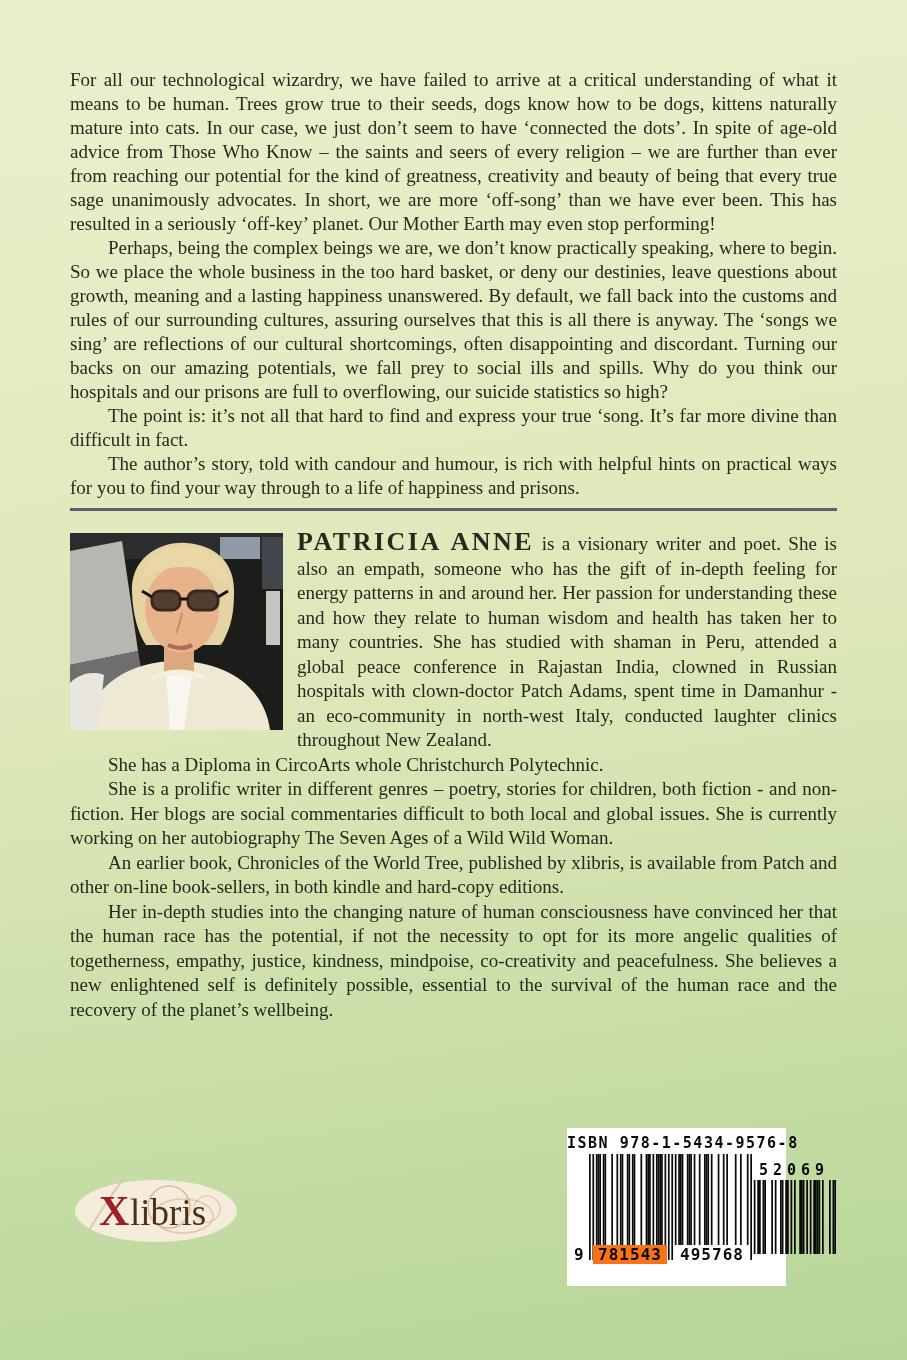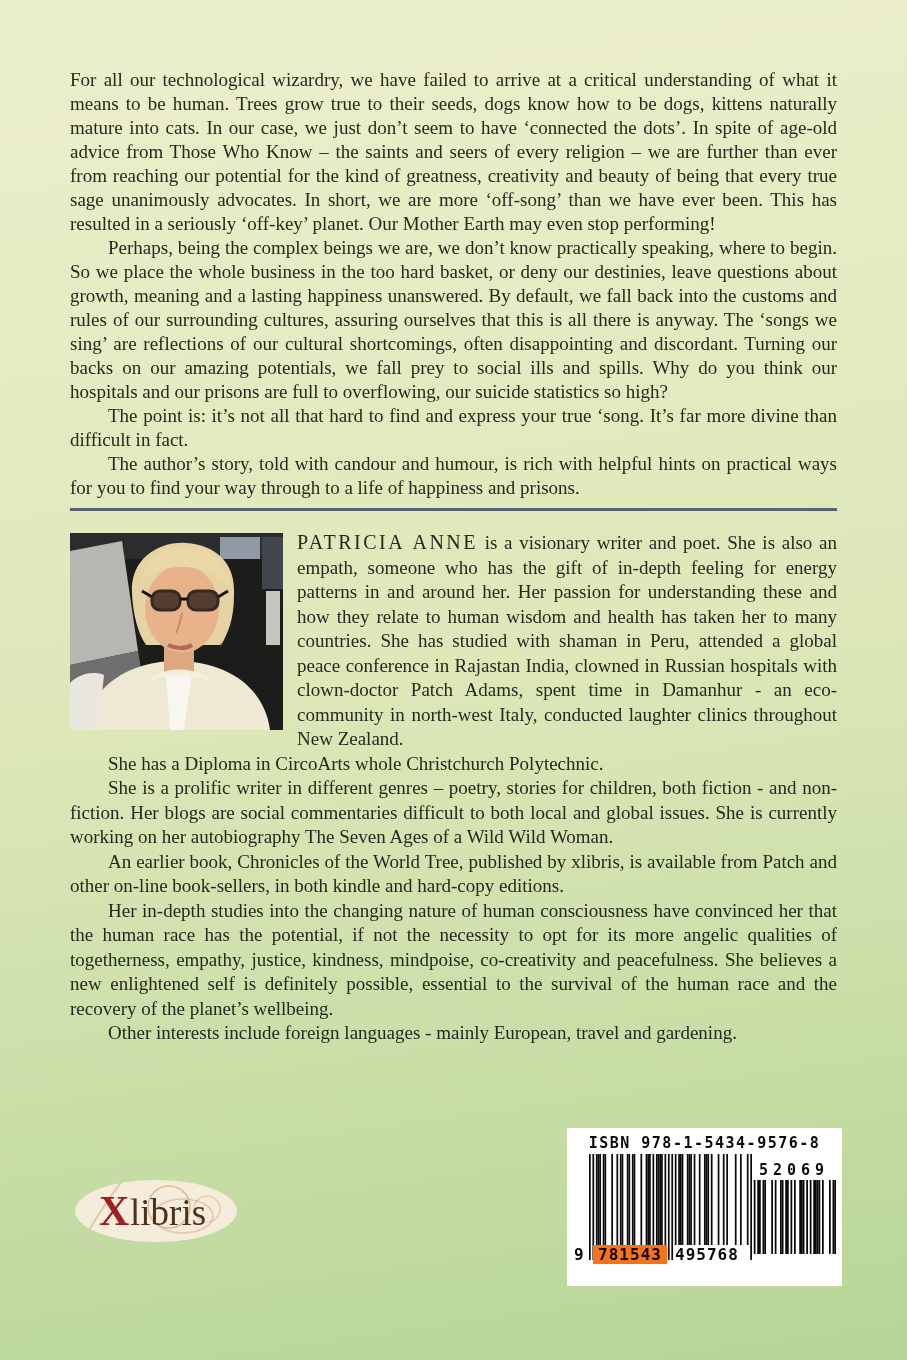--- a/index.html
+++ b/index.html
@@ -23,42 +23,42 @@
   }
   .author-section{
     position:absolute;top:530px;left:70px;width:767px;
     font-size:19px;line-height:24.5px;text-align:justify;
   }
   .author-section p{margin:0;}
   .photo{
     float:left;width:213px;height:197px;margin:3px 14px 5px 0;
     display:block;
   }
-  .author-name{font-weight:normal;font-size:20px;letter-spacing:2.5px;}
+  .author-name{font-weight:bold;font-size:26px;letter-spacing:2.5px;}
   .logo{position:absolute;top:1179px;left:73px;width:166px;height:64px;}
   .barcode-box{
-    position:absolute;top:1128px;left:567px;width:275px;height:158px;
+    position:absolute;top:1128px;left:567px;width:219px;height:158px;
     background:#ffffff;
     font-family:"DejaVu Sans Mono", monospace;color:#0a0a0a;
   }
   .isbn-label{
     display:block;text-align:center;margin-top:6px;
     font-size:15px;font-weight:bold;letter-spacing:1.5px;white-space:nowrap;
   }
   .bars-row{
     display:flex;justify-content:space-between;align-items:flex-start;
     padding:2px 10px 0 22px;
   }
   .main-barcode{position:relative;width:163px;}
   .main-barcode svg{display:block;width:163px;height:106px;}
   .ean-digits{position:relative;height:20px;margin-top:-15px;font-size:16px;font-weight:bold;}
   .ean-digits span{position:absolute;top:0;letter-spacing:1px;}
   .ean-first{left:-15px;}
   .ean-g1{left:4px;width:74px;text-align:center;background:#f97316;}
-  .ean-g2{left:86px;width:74px;text-align:left;background:#fff;}
+  .ean-g2{left:86px;width:74px;text-align:center;background:#fff;}
   .addon-barcode{width:84px;margin-top:7px;text-align:center;}
   .addon-code{display:block;font-size:15px;font-weight:bold;letter-spacing:5px;margin-bottom:1px;white-space:nowrap;}
   .addon-barcode svg{display:block;width:84px;height:74px;}
 </style>
 </head>
 <body>
 
 <div class="page">
 
   <div class="synopsis">
@@ -93,21 +93,20 @@
       <path d="M82,64 L72,58 M148,64 L158,58" stroke="#17120e" stroke-width="3"></path>
       <path d="M112,80 C110,90 108,96 106,100" stroke="#c88e66" stroke-width="2" fill="none"></path>
       <path d="M98,112 C106,116 116,116 122,112" stroke="#b06a58" stroke-width="4" fill="none"></path>
       <path d="M76,150 C90,132 128,132 144,150 C128,140 92,140 76,150 Z" fill="#f5efdc"></path>
     </svg>
     <p><span class="author-name">PATRICIA ANNE</span><span> is a visionary writer and poet. She is also an empath, someone who has the gift of in-depth feeling for energy patterns in and around her. Her passion for understanding these and how they relate to human wisdom and health has taken her to many countries. She has studied with shaman in Peru, attended a global peace conference in Rajastan India, clowned in Russian hospitals with clown-doctor Patch Adams, spent time in Damanhur - an eco-community in north-west Italy, conducted laughter clinics throughout New Zealand.</span></p>
     <p class="indent">She has a Diploma in CircoArts whole Christchurch Polytechnic.</p>
     <p class="indent">She is a prolific writer in different genres – poetry, stories for children, both fiction - and non-fiction. Her blogs are social commentaries difficult to both local and global issues. She is currently working on her autobiography The Seven Ages of a Wild Wild Woman.</p>
     <p class="indent">An earlier book, Chronicles of the World Tree, published by xlibris,  is available from Patch and other on-line book-sellers, in both kindle and hard-copy editions.</p>
     <p class="indent">Her in-depth studies into the changing nature of human consciousness have convinced her that the human race  has the potential, if not the necessity  to opt for its more angelic qualities of togetherness, empathy, justice, kindness, mindpoise, co-creativity and peacefulness. She believes a new enlightened self is definitely possible, essential to the survival of the human race and the recovery of the planet’s wellbeing.</p>
-    <p class="indent">Other interests include foreign languages - mainly European, travel and gardening.</p>
   </div>
 
   <svg class="logo" viewBox="0 0 166 64">
     <ellipse cx="83" cy="32" rx="81" ry="31" fill="#f6ecdb"></ellipse>
     <circle cx="96" cy="28" r="21" fill="none" stroke="#cfac82" stroke-width="1.5" opacity="0.75"></circle>
     <ellipse cx="110" cy="37" rx="30" ry="17" fill="none" stroke="#cfac82" stroke-width="1.5" opacity="0.55"></ellipse>
     <circle cx="134" cy="30" r="13" fill="none" stroke="#cfac82" stroke-width="1.2" opacity="0.6"></circle>
     <path d="M12,58 C26,34 38,16 52,-2" stroke="#dcc9ae" stroke-width="2" fill="none"></path>
     <text x="26" y="46" font-family="Liberation Serif, serif" font-size="42" font-weight="bold" fill="#9c2026">X</text>
     <text x="57" y="46" font-family="Liberation Serif, serif" font-size="37" fill="#4b311b">libris</text>

